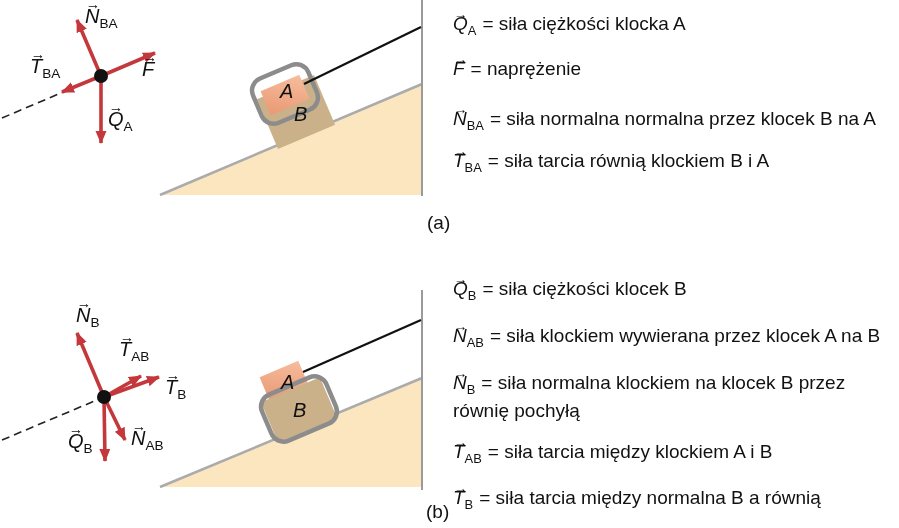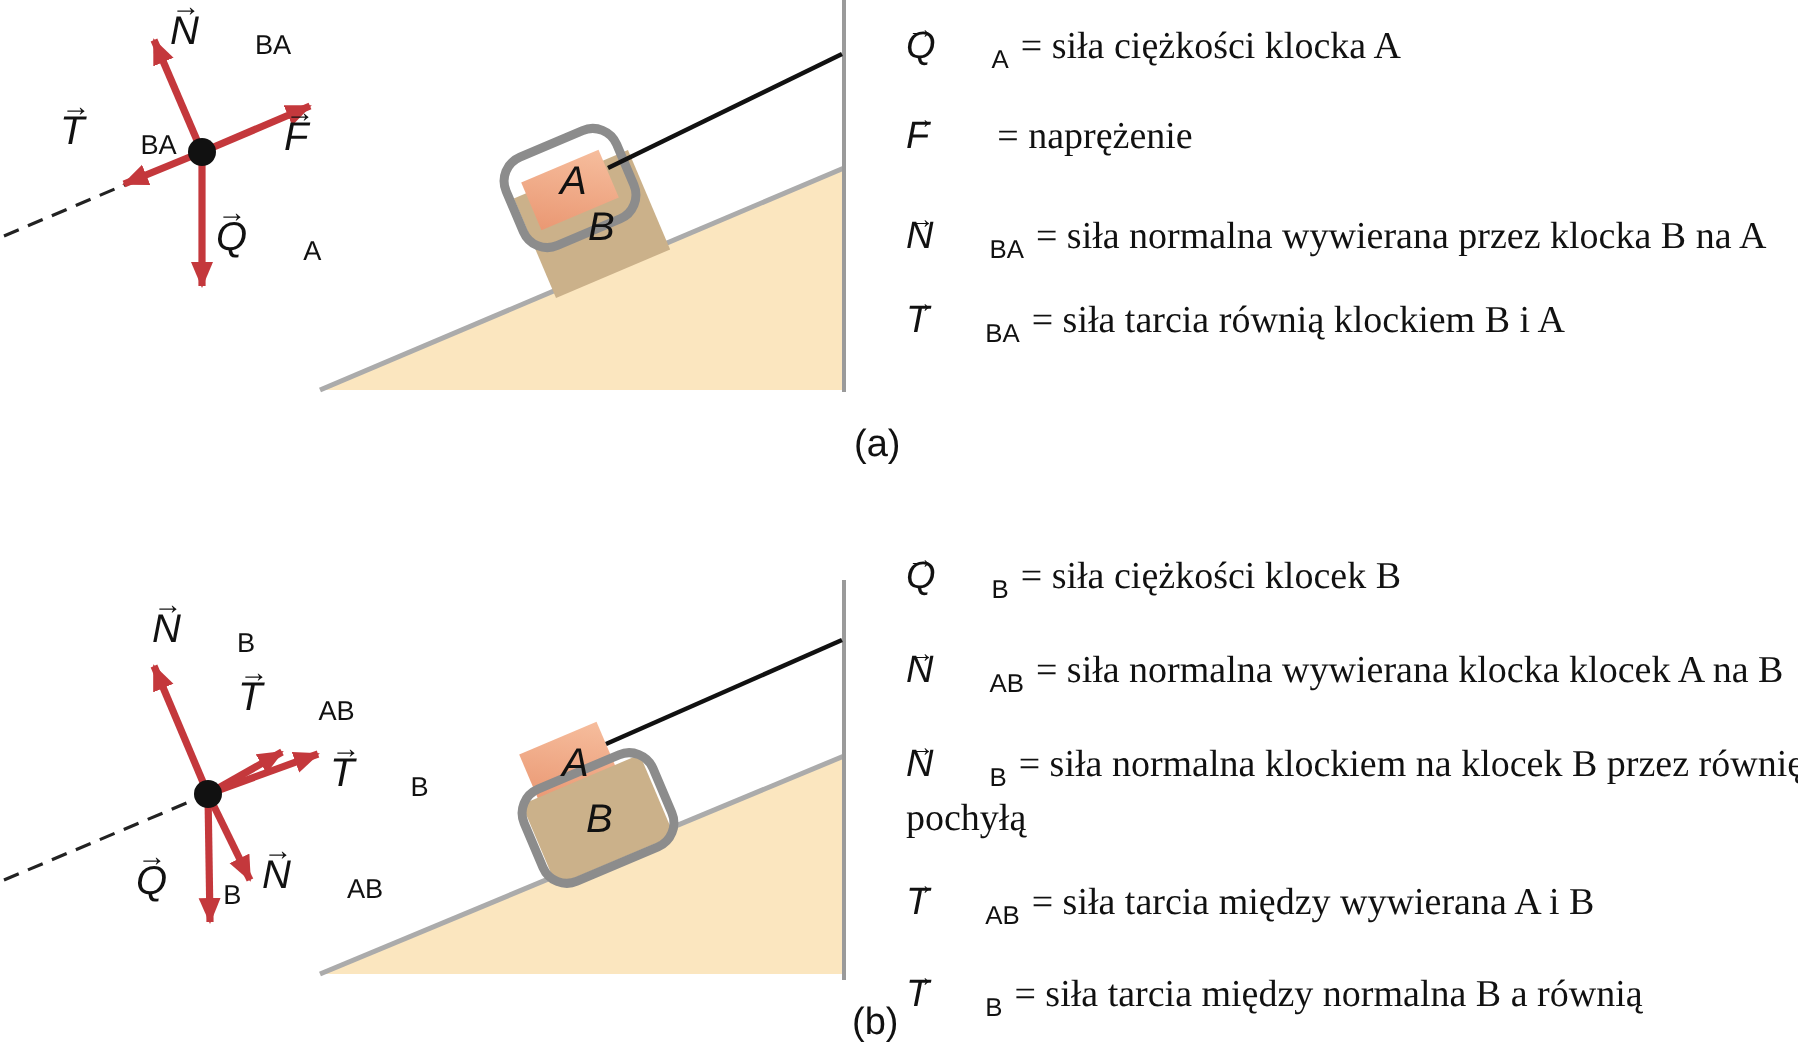--- a/index.html
+++ b/index.html
@@ -19,26 +19,26 @@
   .dash{stroke:#222;stroke-width:1.6;stroke-dasharray:8 5;fill:none;}
   .dot{fill:#111;}
   .ahp{fill:var(--arrow_red);}
   .ga1{stop-color:var(--block_a_dark);}
   .ga2{stop-color:var(--block_a_light);}
 
   
   .fbd-label{position:absolute;font-size:20px;line-height:1;white-space:nowrap;}
   .vec{position:relative;display:inline-block;font-style:italic;}
   .va{position:absolute;left:0.05em;top:-0.66em;font-size:0.72em;font-style:normal;letter-spacing:-1px;}
-  sub{font-size:0.68em;margin-left:28px;}
+  sub{font-size:0.68em;}
   .block-letter{position:absolute;font-size:20px;font-style:italic;line-height:1;}
   .panel-label{position:absolute;font-size:19px;line-height:1;}
   .legend-row{position:absolute;left:453px;font-size:19px;line-height:21px;white-space:nowrap;}
   .legend-row.wrap{white-space:normal;width:452px;}
-  .lg-text{margin-left:6px;font-family:Liberation Serif, serif;}
+  .lg-text{margin-left:6px;}
 
   
   .pos-nba{left:85px;top:6px;}  .pos-tba{left:30px;top:56px;}
   .pos-f{left:142px;top:59px;}  .pos-qa{left:108px;top:109px;}
   
   .pos-nb{left:76px;top:305px;} .pos-tab{left:119px;top:339px;}
   .pos-tb{left:165px;top:377px;}.pos-qb{left:68px;top:431px;}
   .pos-nab{left:131px;top:428px;}
   
   .pos-aa{left:280px;top:81px;} .pos-ab{left:294px;top:104px;}
@@ -142,35 +142,35 @@
   <span class="panel-label pos-pa">(a)</span>
   <span class="panel-label pos-pb">(b)</span>
 
   <div class="legend-row lg-a0">
     <span class="vec"><span class="va">→</span><span>Q</span></span><sub>A</sub><span class="lg-text">= siła ciężkości klocka A</span>
   </div>
   <div class="legend-row lg-a1">
     <span class="vec"><span class="va">→</span><span>F</span></span><sub></sub><span class="lg-text">= naprężenie</span>
   </div>
   <div class="legend-row lg-a2">
-    <span class="vec"><span class="va">→</span><span>N</span></span><sub>BA</sub><span class="lg-text">= siła normalna wywierana przez klocka B na A</span>
+    <span class="vec"><span class="va">→</span><span>N</span></span><sub>BA</sub><span class="lg-text">= siła normalna normalna przez klocek B na A</span>
   </div>
   <div class="legend-row lg-a3">
     <span class="vec"><span class="va">→</span><span>T</span></span><sub>BA</sub><span class="lg-text">= siła tarcia równią klockiem B i A</span>
   </div>
 
   <div class="legend-row lg-b0">
     <span class="vec"><span class="va">→</span><span>Q</span></span><sub>B</sub><span class="lg-text">= siła ciężkości klocek B</span>
   </div>
   <div class="legend-row lg-b1">
-    <span class="vec"><span class="va">→</span><span>N</span></span><sub>AB</sub><span class="lg-text">= siła normalna wywierana klocka klocek A na B</span>
+    <span class="vec"><span class="va">→</span><span>N</span></span><sub>AB</sub><span class="lg-text">= siła klockiem wywierana przez klocek A na B</span>
   </div>
   <div class="legend-row wrap lg-b2">
     <span class="vec"><span class="va">→</span><span>N</span></span><sub>B</sub><span class="lg-text">= siła normalna klockiem na klocek B przez równię pochyłą</span>
   </div>
   <div class="legend-row lg-b3">
-    <span class="vec"><span class="va">→</span><span>T</span></span><sub>AB</sub><span class="lg-text">= siła tarcia między wywierana A i B</span>
+    <span class="vec"><span class="va">→</span><span>T</span></span><sub>AB</sub><span class="lg-text">= siła tarcia między klockiem A i B</span>
   </div>
   <div class="legend-row lg-b4">
     <span class="vec"><span class="va">→</span><span>T</span></span><sub>B</sub><span class="lg-text">= siła tarcia między normalna B a równią</span>
   </div>
 
 </div>
 
 </body></html>

